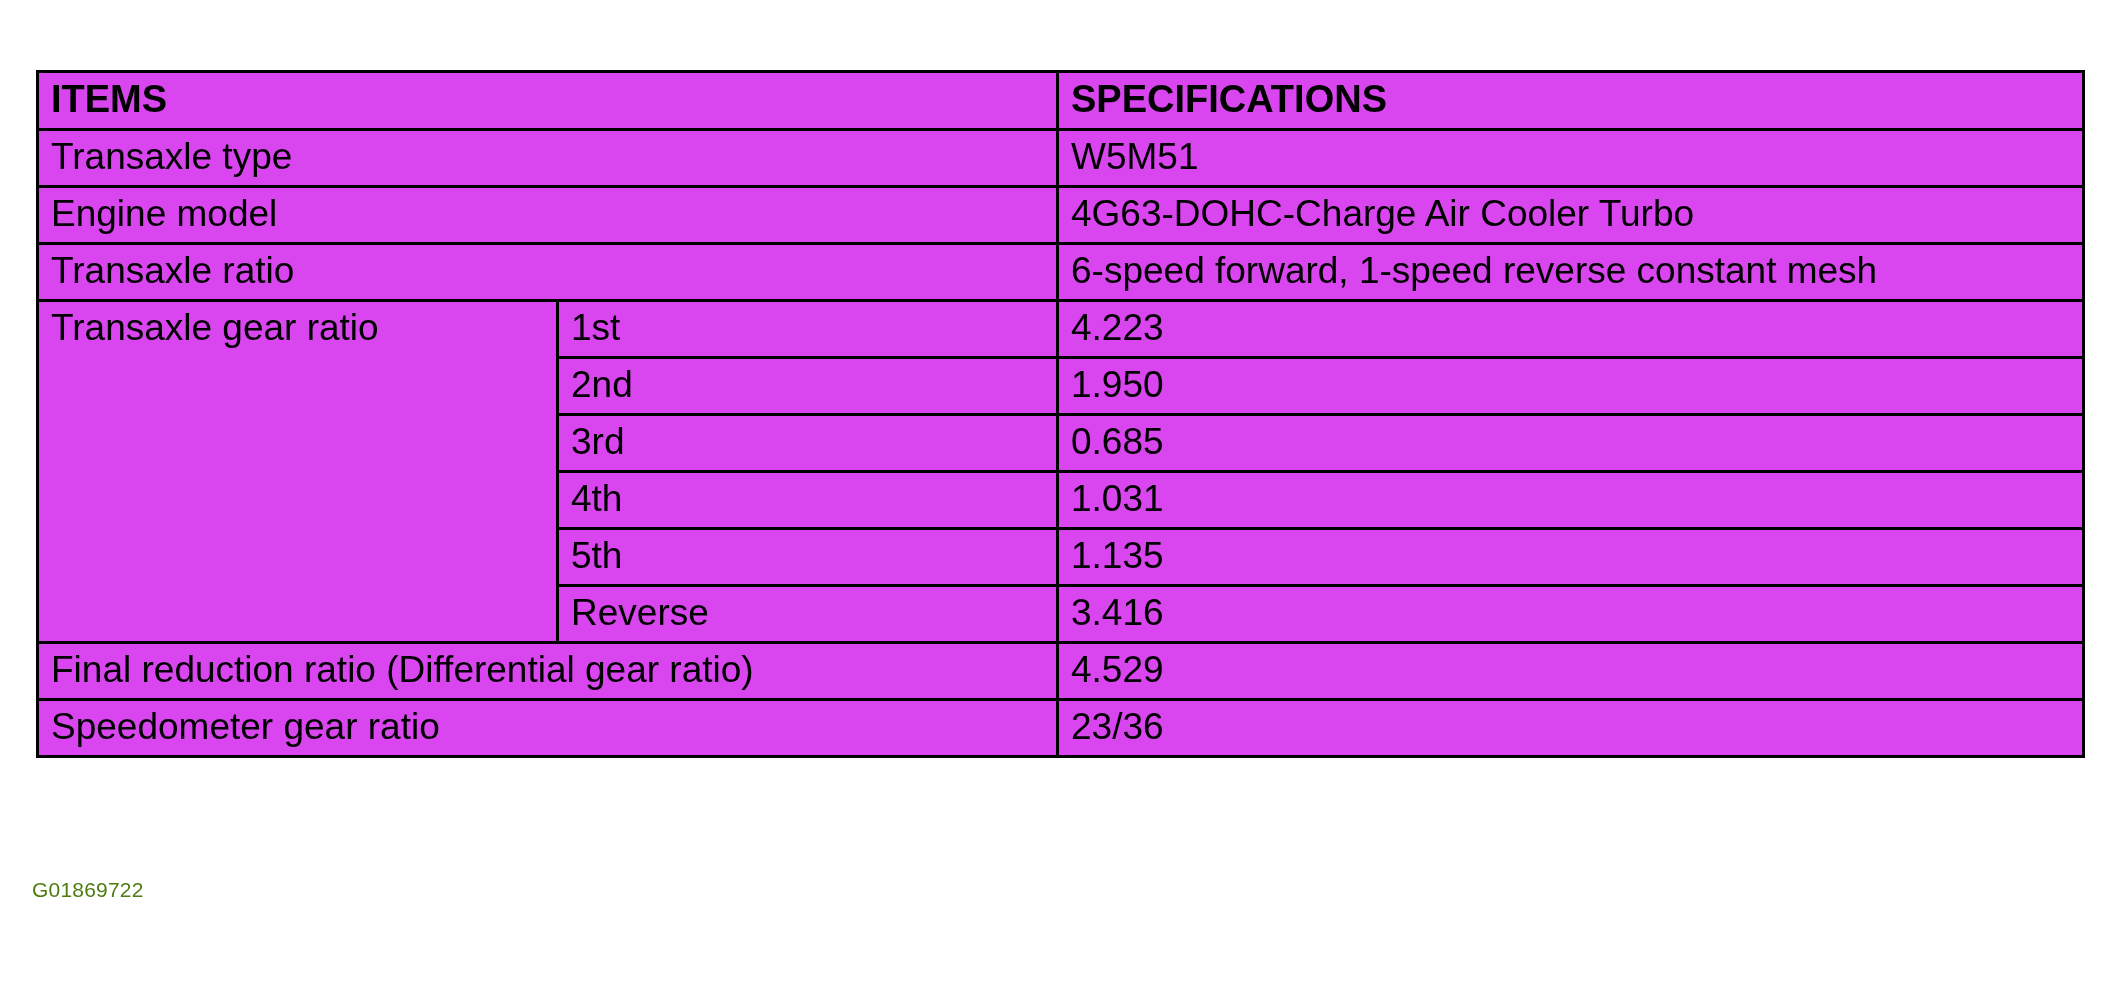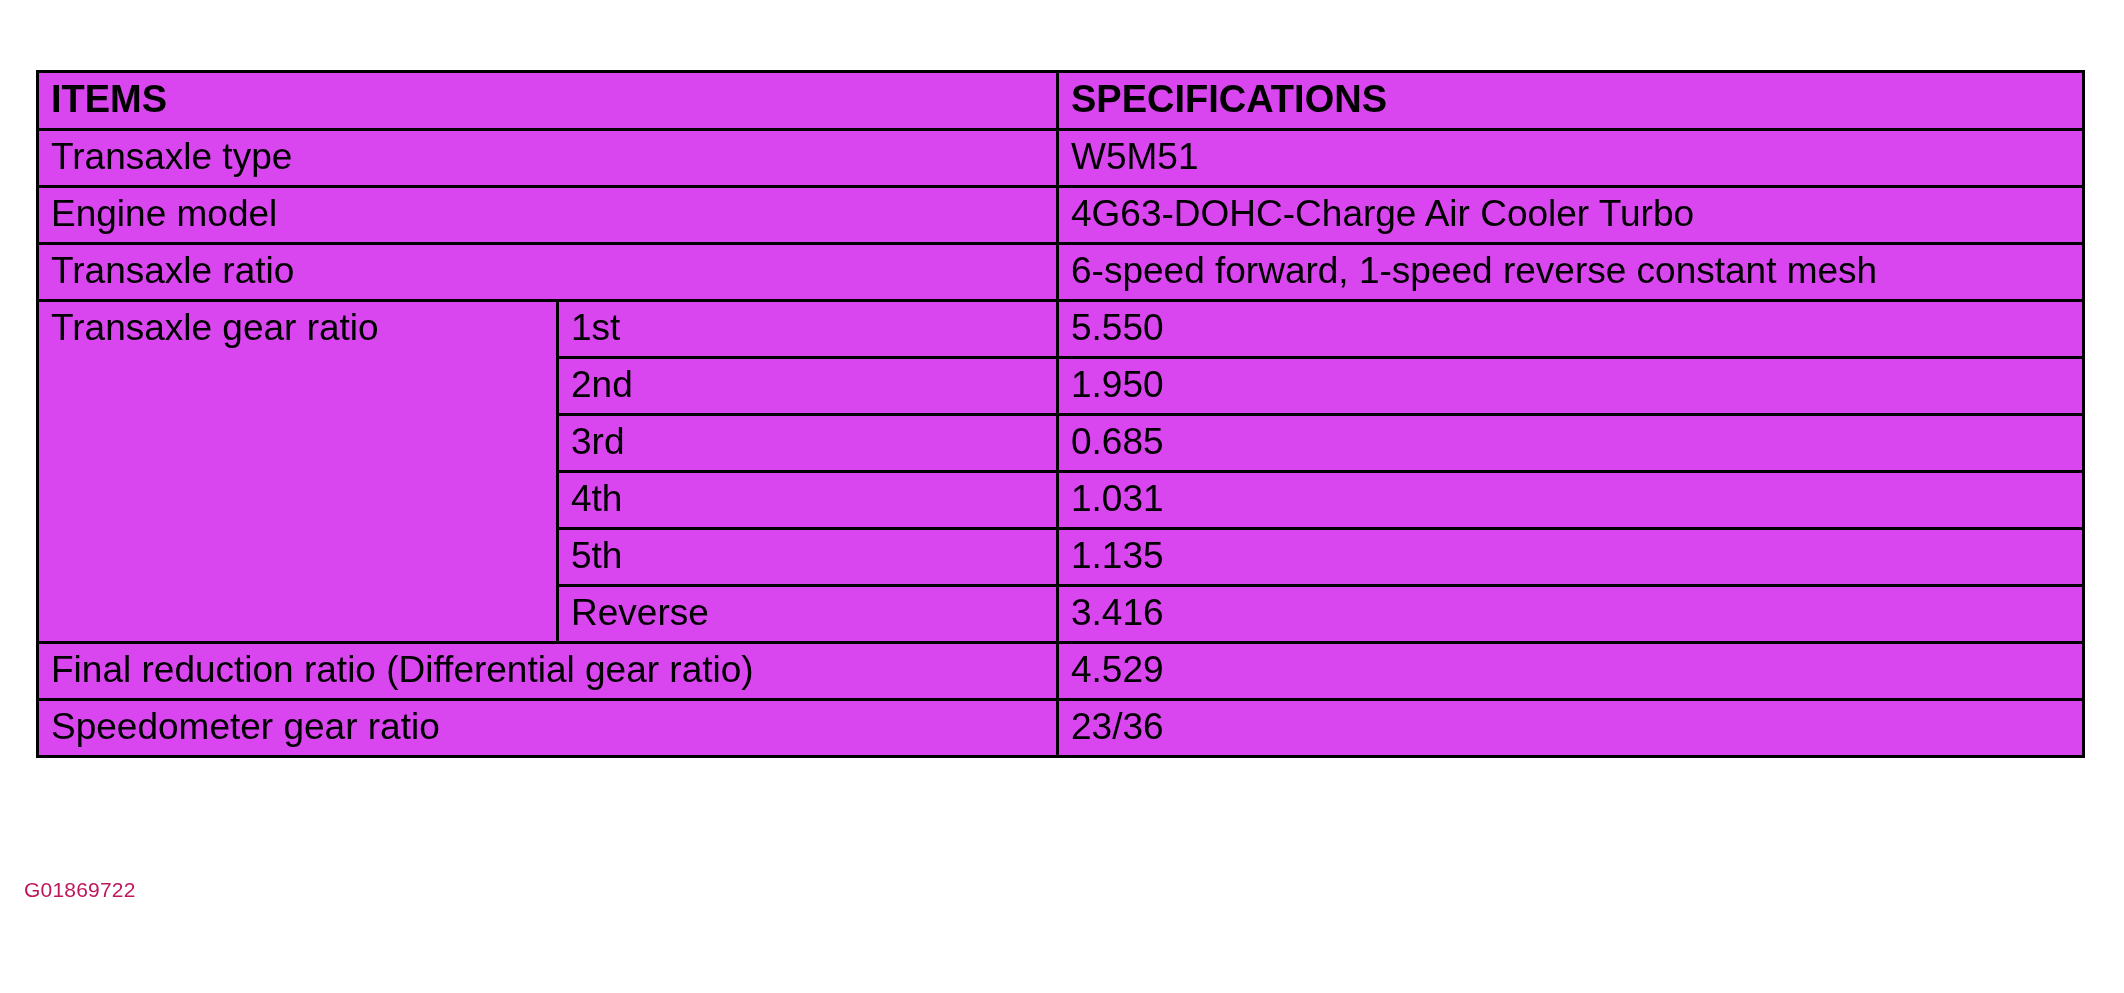--- a/index.html
+++ b/index.html
@@ -49,25 +49,25 @@
     font-size: 38px;
   }
   .col-item   { width: 520px; }
   .col-sub    { width: 500px; }
   .col-spec   { width: 1026px; }
   .rowspan-item {
     vertical-align: top;
   }
   .caption {
     position: absolute;
-    left: 24px;
+    left: 32px;
     top: 878px;
     font-size: 21px;
     letter-spacing: 0.2px;
-    color: #be185d;
+    color: #4d7c0f;
   }
 </style>
 </head>
 <body>
 
 <div class="page">
 
   <div class="spec-table-wrap">
     <table class="spec-table">
       <colgroup>
@@ -90,21 +90,21 @@
           <td colspan="2">Engine model</td>
           <td>4G63-DOHC-Charge Air Cooler Turbo</td>
         </tr>
         <tr>
           <td colspan="2">Transaxle ratio</td>
           <td>6-speed forward, 1-speed reverse constant mesh</td>
         </tr>
         <tr>
           <td class="rowspan-item" rowspan="6">Transaxle gear ratio</td>
           <td>1st</td>
-          <td>5.550</td>
+          <td>4.223</td>
         </tr>
         <tr>
           <td>2nd</td>
           <td>1.950</td>
         </tr>
         <tr>
           <td>3rd</td>
           <td>0.685</td>
         </tr>
         <tr>

